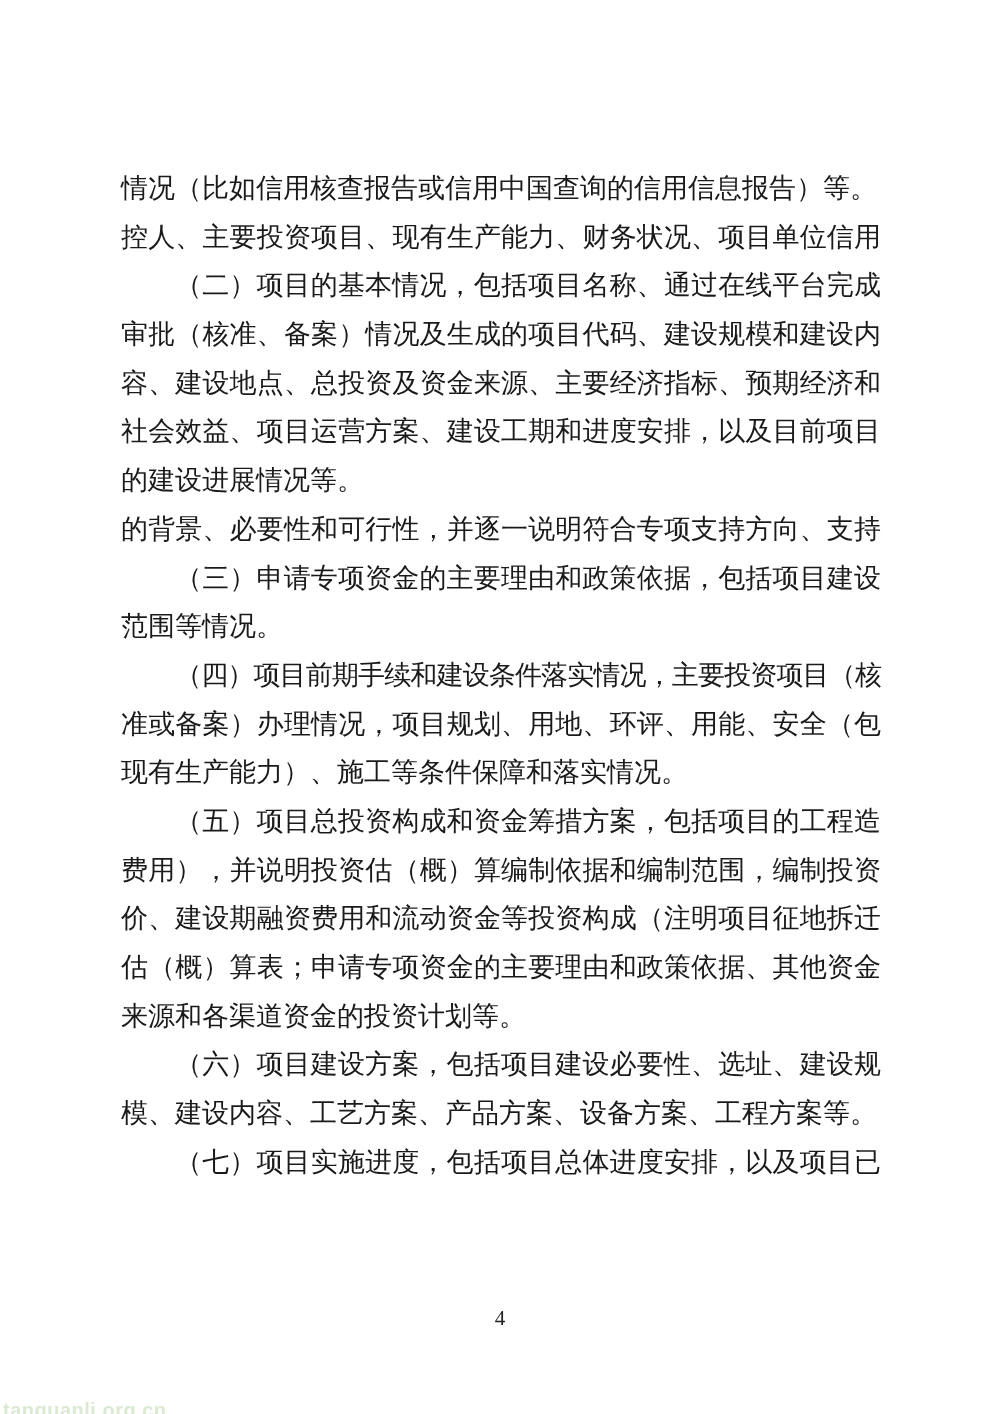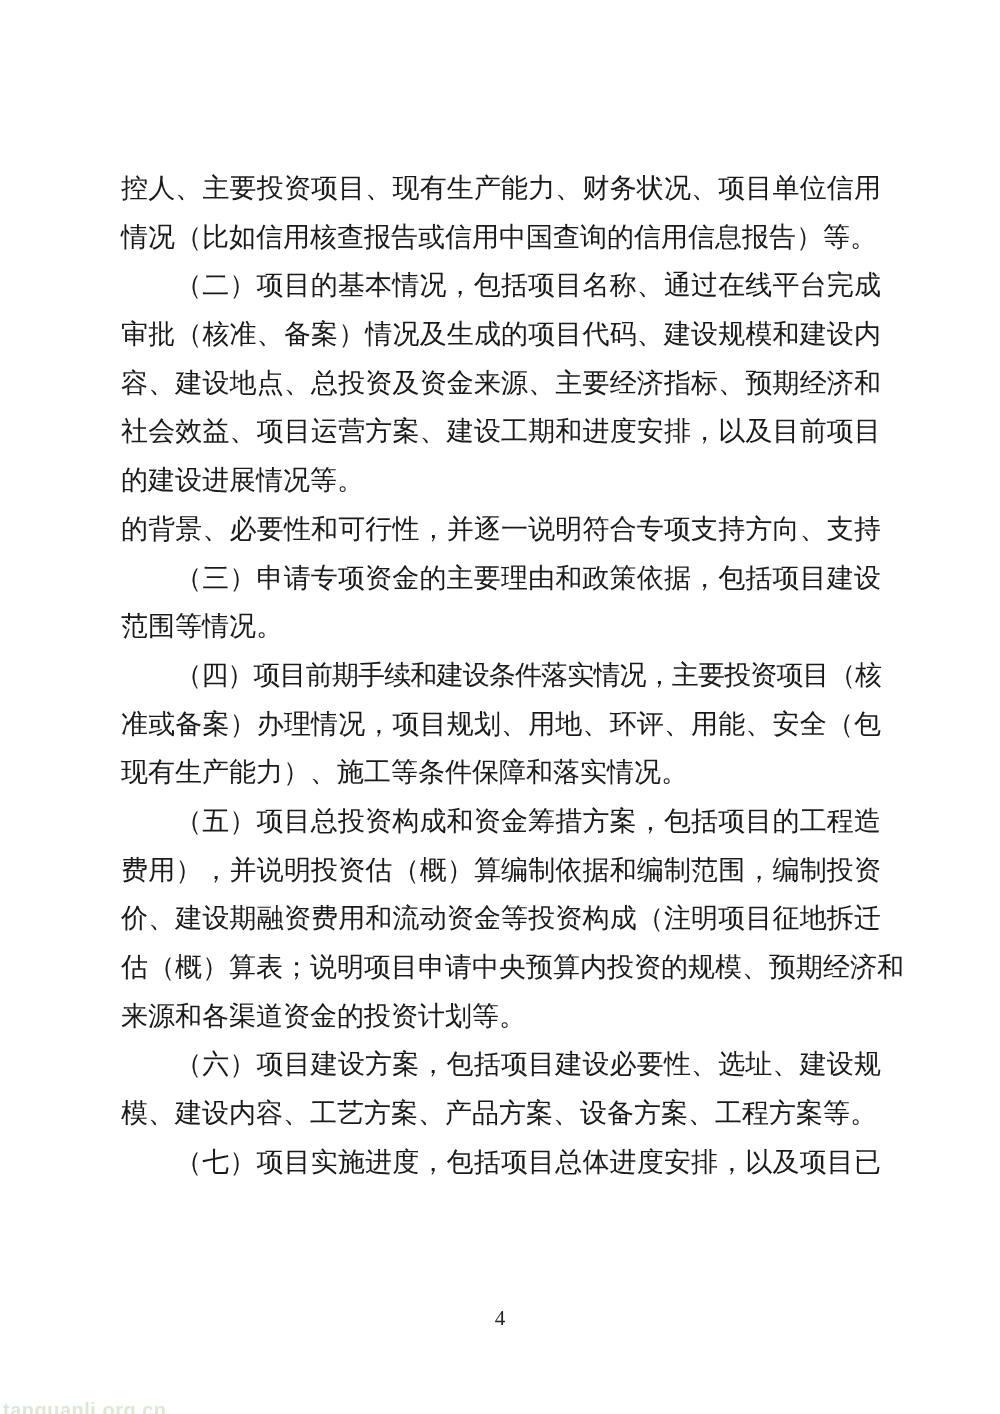--- a/index.html
+++ b/index.html
@@ -65,37 +65,37 @@
     color: var(--watermark-color, #dbe9d2);
     margin-top: 8px;
   }
 </style>
 </head>
 <body>
 
 <div class="page">
 
   <div class="body-text">
+    <div class="line end">情况（比如信用核查报告或信用中国查询的信用信息报告）等。</div>
     <div class="line">控人、主要投资项目、现有生产能力、财务状况、项目单位信用</div>
-    <div class="line end">情况（比如信用核查报告或信用中国查询的信用信息报告）等。</div>
     <div class="line indent">（二）项目的基本情况，包括项目名称、通过在线平台完成</div>
     <div class="line">审批（核准、备案）情况及生成的项目代码、建设规模和建设内</div>
     <div class="line">容、建设地点、总投资及资金来源、主要经济指标、预期经济和</div>
     <div class="line">社会效益、项目运营方案、建设工期和进度安排，以及目前项目</div>
     <div class="line end">的建设进展情况等。</div>
     <div class="line">的背景、必要性和可行性，并逐一说明符合专项支持方向、支持</div>
     <div class="line indent">（三）申请专项资金的主要理由和政策依据，包括项目建设</div>
     <div class="line end">范围等情况。</div>
     <div class="line indent tight">（四）项目前期手续和建设条件落实情况，主要投资项目（核</div>
     <div class="line">准或备案）办理情况，项目规划、用地、环评、用能、安全（包</div>
     <div class="line end">现有生产能力）、施工等条件保障和落实情况。</div>
     <div class="line indent">（五）项目总投资构成和资金筹措方案，包括项目的工程造</div>
     <div class="line">费用），并说明投资估（概）算编制依据和编制范围，编制投资</div>
     <div class="line">价、建设期融资费用和流动资金等投资构成（注明项目征地拆迁</div>
-    <div class="line">估（概）算表；说明项目申请中央预算内投资的规模、预期经济和</div>
+    <div class="line">估（概）算表；申请专项资金的主要理由和政策依据、其他资金</div>
     <div class="line end">来源和各渠道资金的投资计划等。</div>
     <div class="line indent">（六）项目建设方案，包括项目建设必要性、选址、建设规</div>
     <div class="line end">模、建设内容、工艺方案、产品方案、设备方案、工程方案等。</div>
     <div class="line indent">（七）项目实施进度，包括项目总体进度安排，以及项目已</div>
   </div>
 
   <div class="page-number">4</div>
 
   <div class="watermark">tanguanli.org.cn</div>
 

